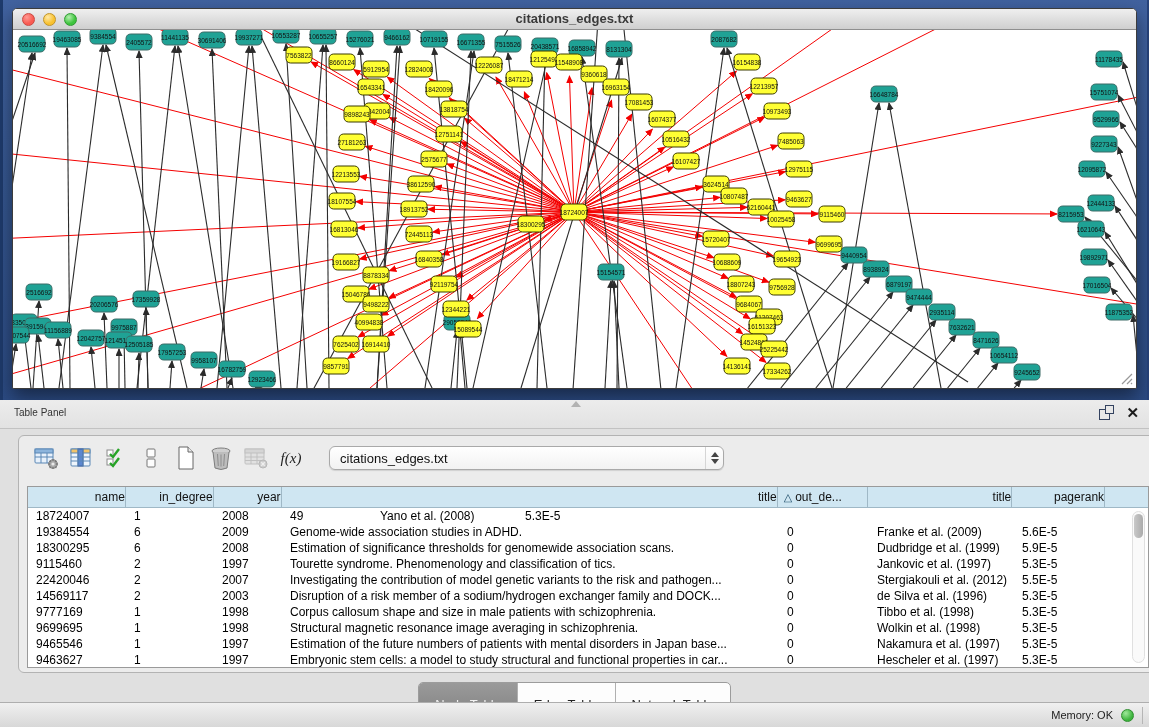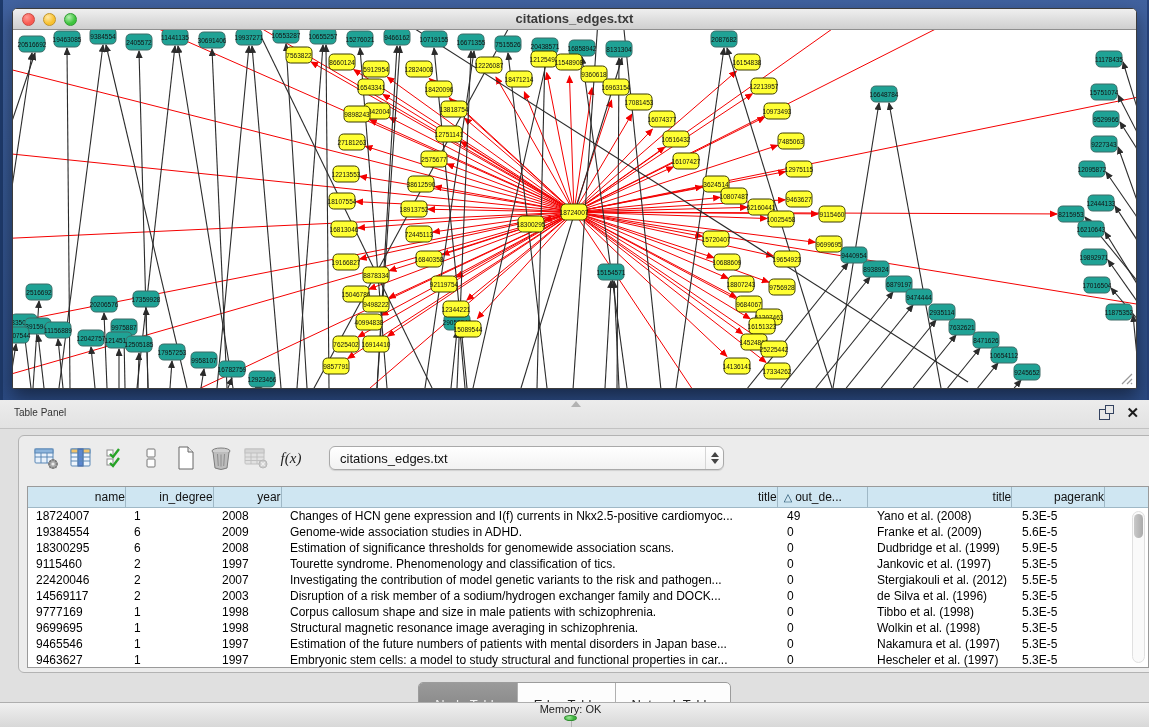--- a/index.html
+++ b/index.html
@@ -73,21 +73,21 @@
   .tabs { position:absolute; left:0; top:282px; width:1149px; display:flex; justify-content:center; }
   .seg { display:flex; border:1px solid #9c9c9c; border-radius:5px; overflow:hidden;
     background:#fdfdfd; box-shadow:0 1px 0 rgba(255,255,255,.7); }
   .seg-btn { font-size:13px; padding:14px 16px; color:#222; border-right:1px solid #b0b0b0; line-height:16px; }
   .seg-btn:last-child { border-right:none; }
   .seg-btn.active { background:linear-gradient(180deg,#9a9a9a,#7c7c7c); color:#f2f2f2; }
 
   
   .statusbar { position:absolute; left:0; top:302px; width:1149px; height:25px;
     background:linear-gradient(180deg,#f0f0f0,#d8d8d8); border-top:1px solid #aeaeae;
-    display:flex; align-items:center; justify-content:flex-end;flex-direction:column; }
+    display:flex; align-items:center; justify-content:flex-end; }
   .mem-label { font-size:11px; color:#222; margin-right:8px; }
   .mem-dot { width:13px; height:13px; border-radius:50%;
     background:radial-gradient(circle at 35% 30%,#9fe89a,#3db43d 65%); border:1px solid #2f8f2f; margin-right:8px; }
   .status-div { width:1px; height:17px; background:#b5b5b5; margin-right:6px; }
 
   svg text { user-select:none; }
 </style>
 </head>
 <body>
 
@@ -602,21 +602,20 @@
           <div class="th c4 sorted"><span class="sort-glyph">△</span>out_de...</div>
           <div class="th c5">title</div>
           <div class="th c6">pagerank</div>
           <div class="th c7"></div>
         </div>
       <div id="tbl-body">
           <div class="tr">
             <div class="td c0">18724007</div>
             <div class="td c1">1</div>
             <div class="td c2">2008</div>
-            <div class="td c3">Changes of HCN gene expression and I(f) currents in Nkx2.5-positive cardiomyoc...</div>
             <div class="td c4">49</div>
             <div class="td c5">Yano et al. (2008)</div>
             <div class="td c6">5.3E-5</div>
           </div>
           <div class="tr">
             <div class="td c0">19384554</div>
             <div class="td c1">6</div>
             <div class="td c2">2009</div>
             <div class="td c3">Genome-wide association studies in ADHD.</div>
             <div class="td c4">0</div>

